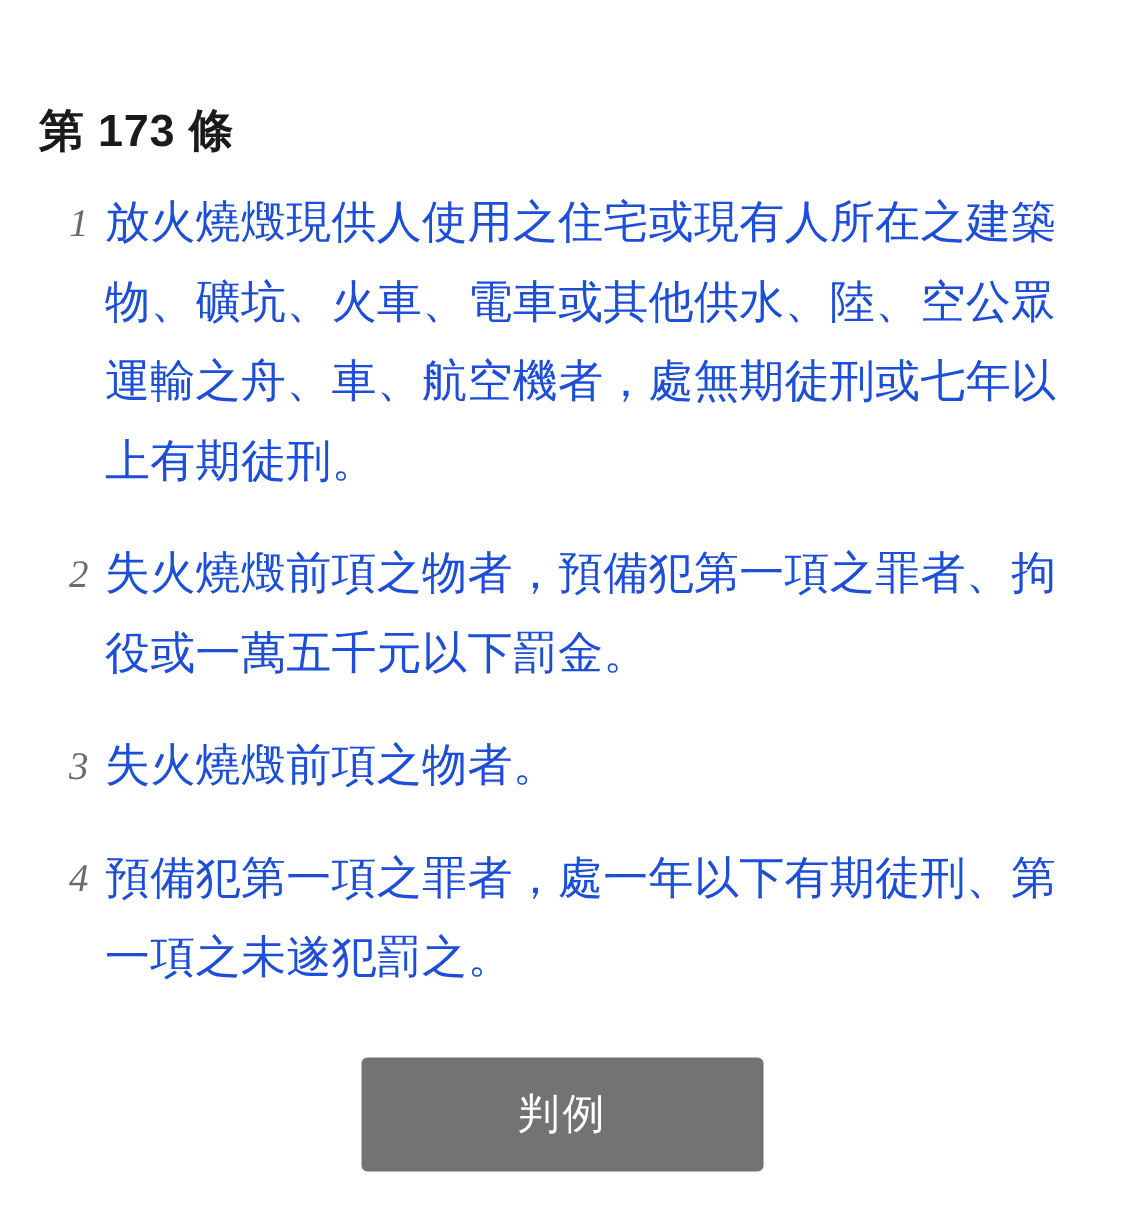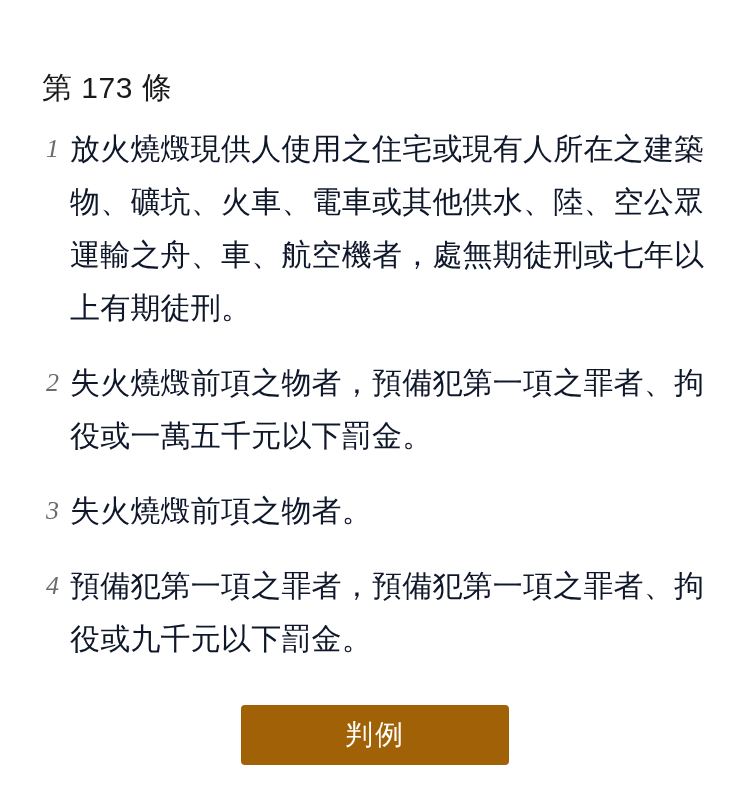--- a/index.html
+++ b/index.html
@@ -18,22 +18,22 @@
     box-sizing: border-box;
     width: 750px;
     height: 807px;
     padding: 70px 24px 0 24px;
   }
   .article-title {
     font-size: 30px;
     line-height: 1.2;
     color: #1a1a1a;
     letter-spacing: 0.5px;
-    margin: 0 0 16px 18px;
-    font-weight: 400;
+    margin: 0 0 16px 2px;
+    font-weight: 700;
   }
   .clauses {
     margin: 0;
     padding: 0;
     list-style: none;
   }
   .clause {
     display: flex;
     align-items: flex-start;
     margin-bottom: 22px;
@@ -47,33 +47,33 @@
     font-style: italic;
     font-size: 26px;
     line-height: 53px;
     color: #6b6b6b;
     font-family: "Liberation Serif", "DejaVu Serif", serif;
   }
   .clause-text {
     flex: 1 1 auto;
     font-size: 30px;
     line-height: 53px;
-    color: #0f172a;
+    color: #1d4ed8;
     letter-spacing: 0.2px;
     word-break: break-all;
   }
   .button-row {
     display: flex;
     justify-content: center;
     margin-top: 40px;
   }
   .precedent-button {
     width: 268px;
-    height: 60px;
-    background: #a16207;
+    height: 76px;
+    background: #737373;
     border: none;
     border-radius: 4px;
     color: #ffffff;
     font-size: 28px;
     font-family: "Liberation Sans", "DejaVu Sans", sans-serif;
     letter-spacing: 2px;
     cursor: pointer;
     display: flex;
     align-items: center;
     justify-content: center;
@@ -94,21 +94,21 @@
     <li class="clause">
       <span class="clause-number">2</span>
       <span class="clause-text">失火燒燬前項之物者，預備犯第一項之罪者、拘役或一萬五千元以下罰金。</span>
     </li>
     <li class="clause">
       <span class="clause-number">3</span>
       <span class="clause-text">失火燒燬前項之物者。</span>
     </li>
     <li class="clause">
       <span class="clause-number">4</span>
-      <span class="clause-text">預備犯第一項之罪者，預備犯第一項之罪者、拘役或九千元以下罰金。</span>
+      <span class="clause-text">預備犯第一項之罪者，處一年以下有期徒刑、第一項之未遂犯罰之。</span>
     </li>
   </ul>
 
   <div class="button-row">
     <button class="precedent-button">判例</button>
   </div>
 
 </div>
 
 </body></html>

